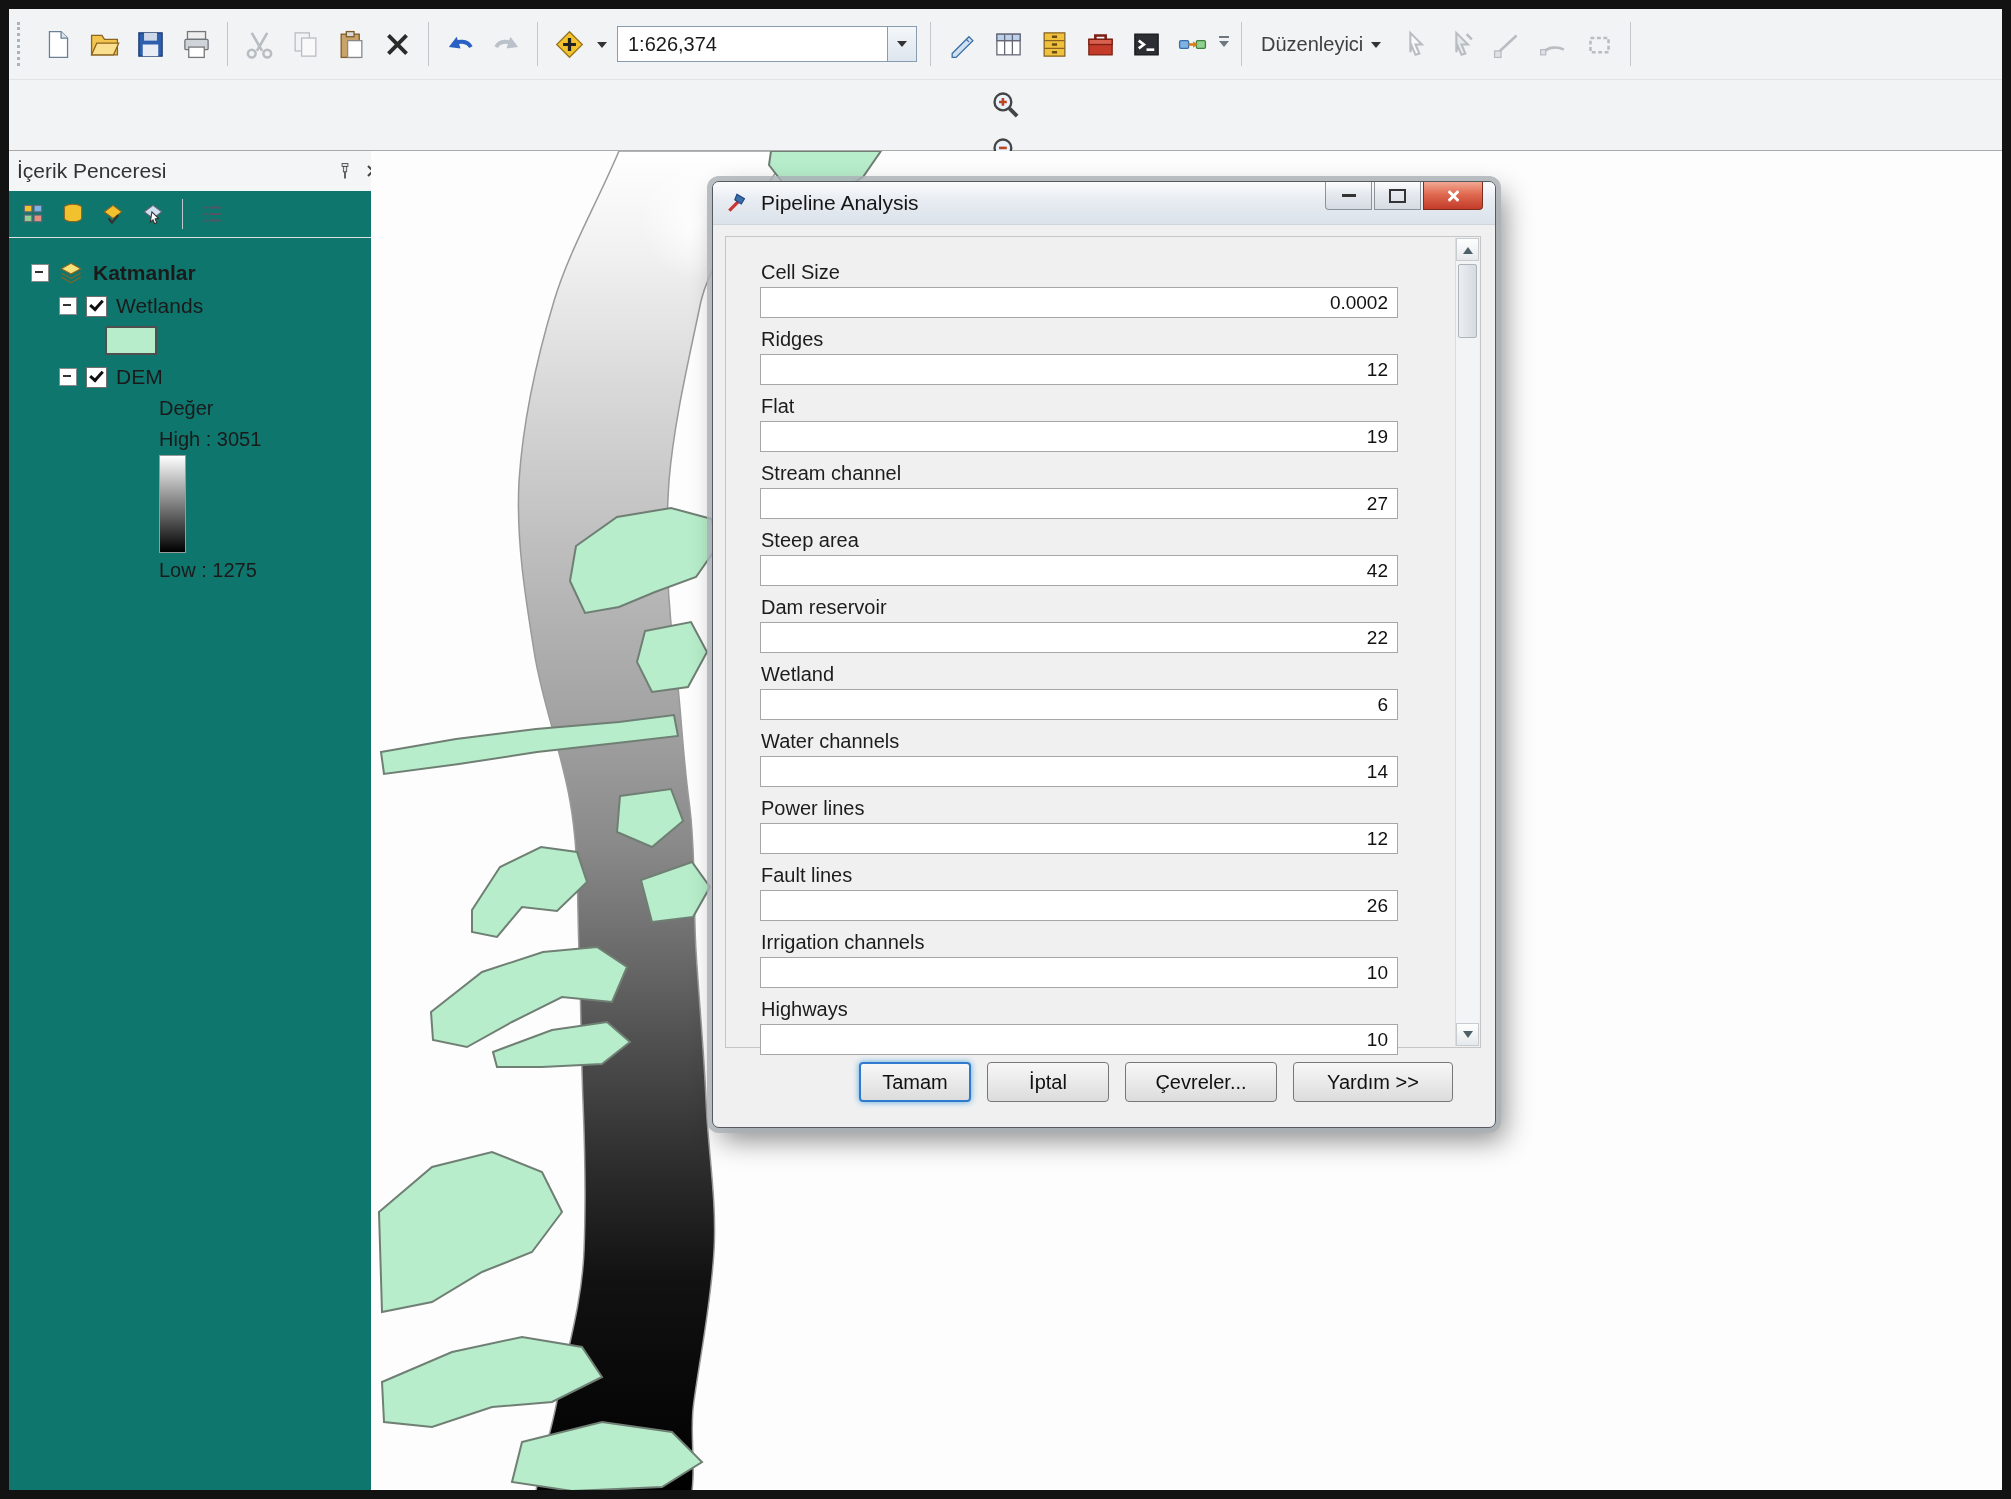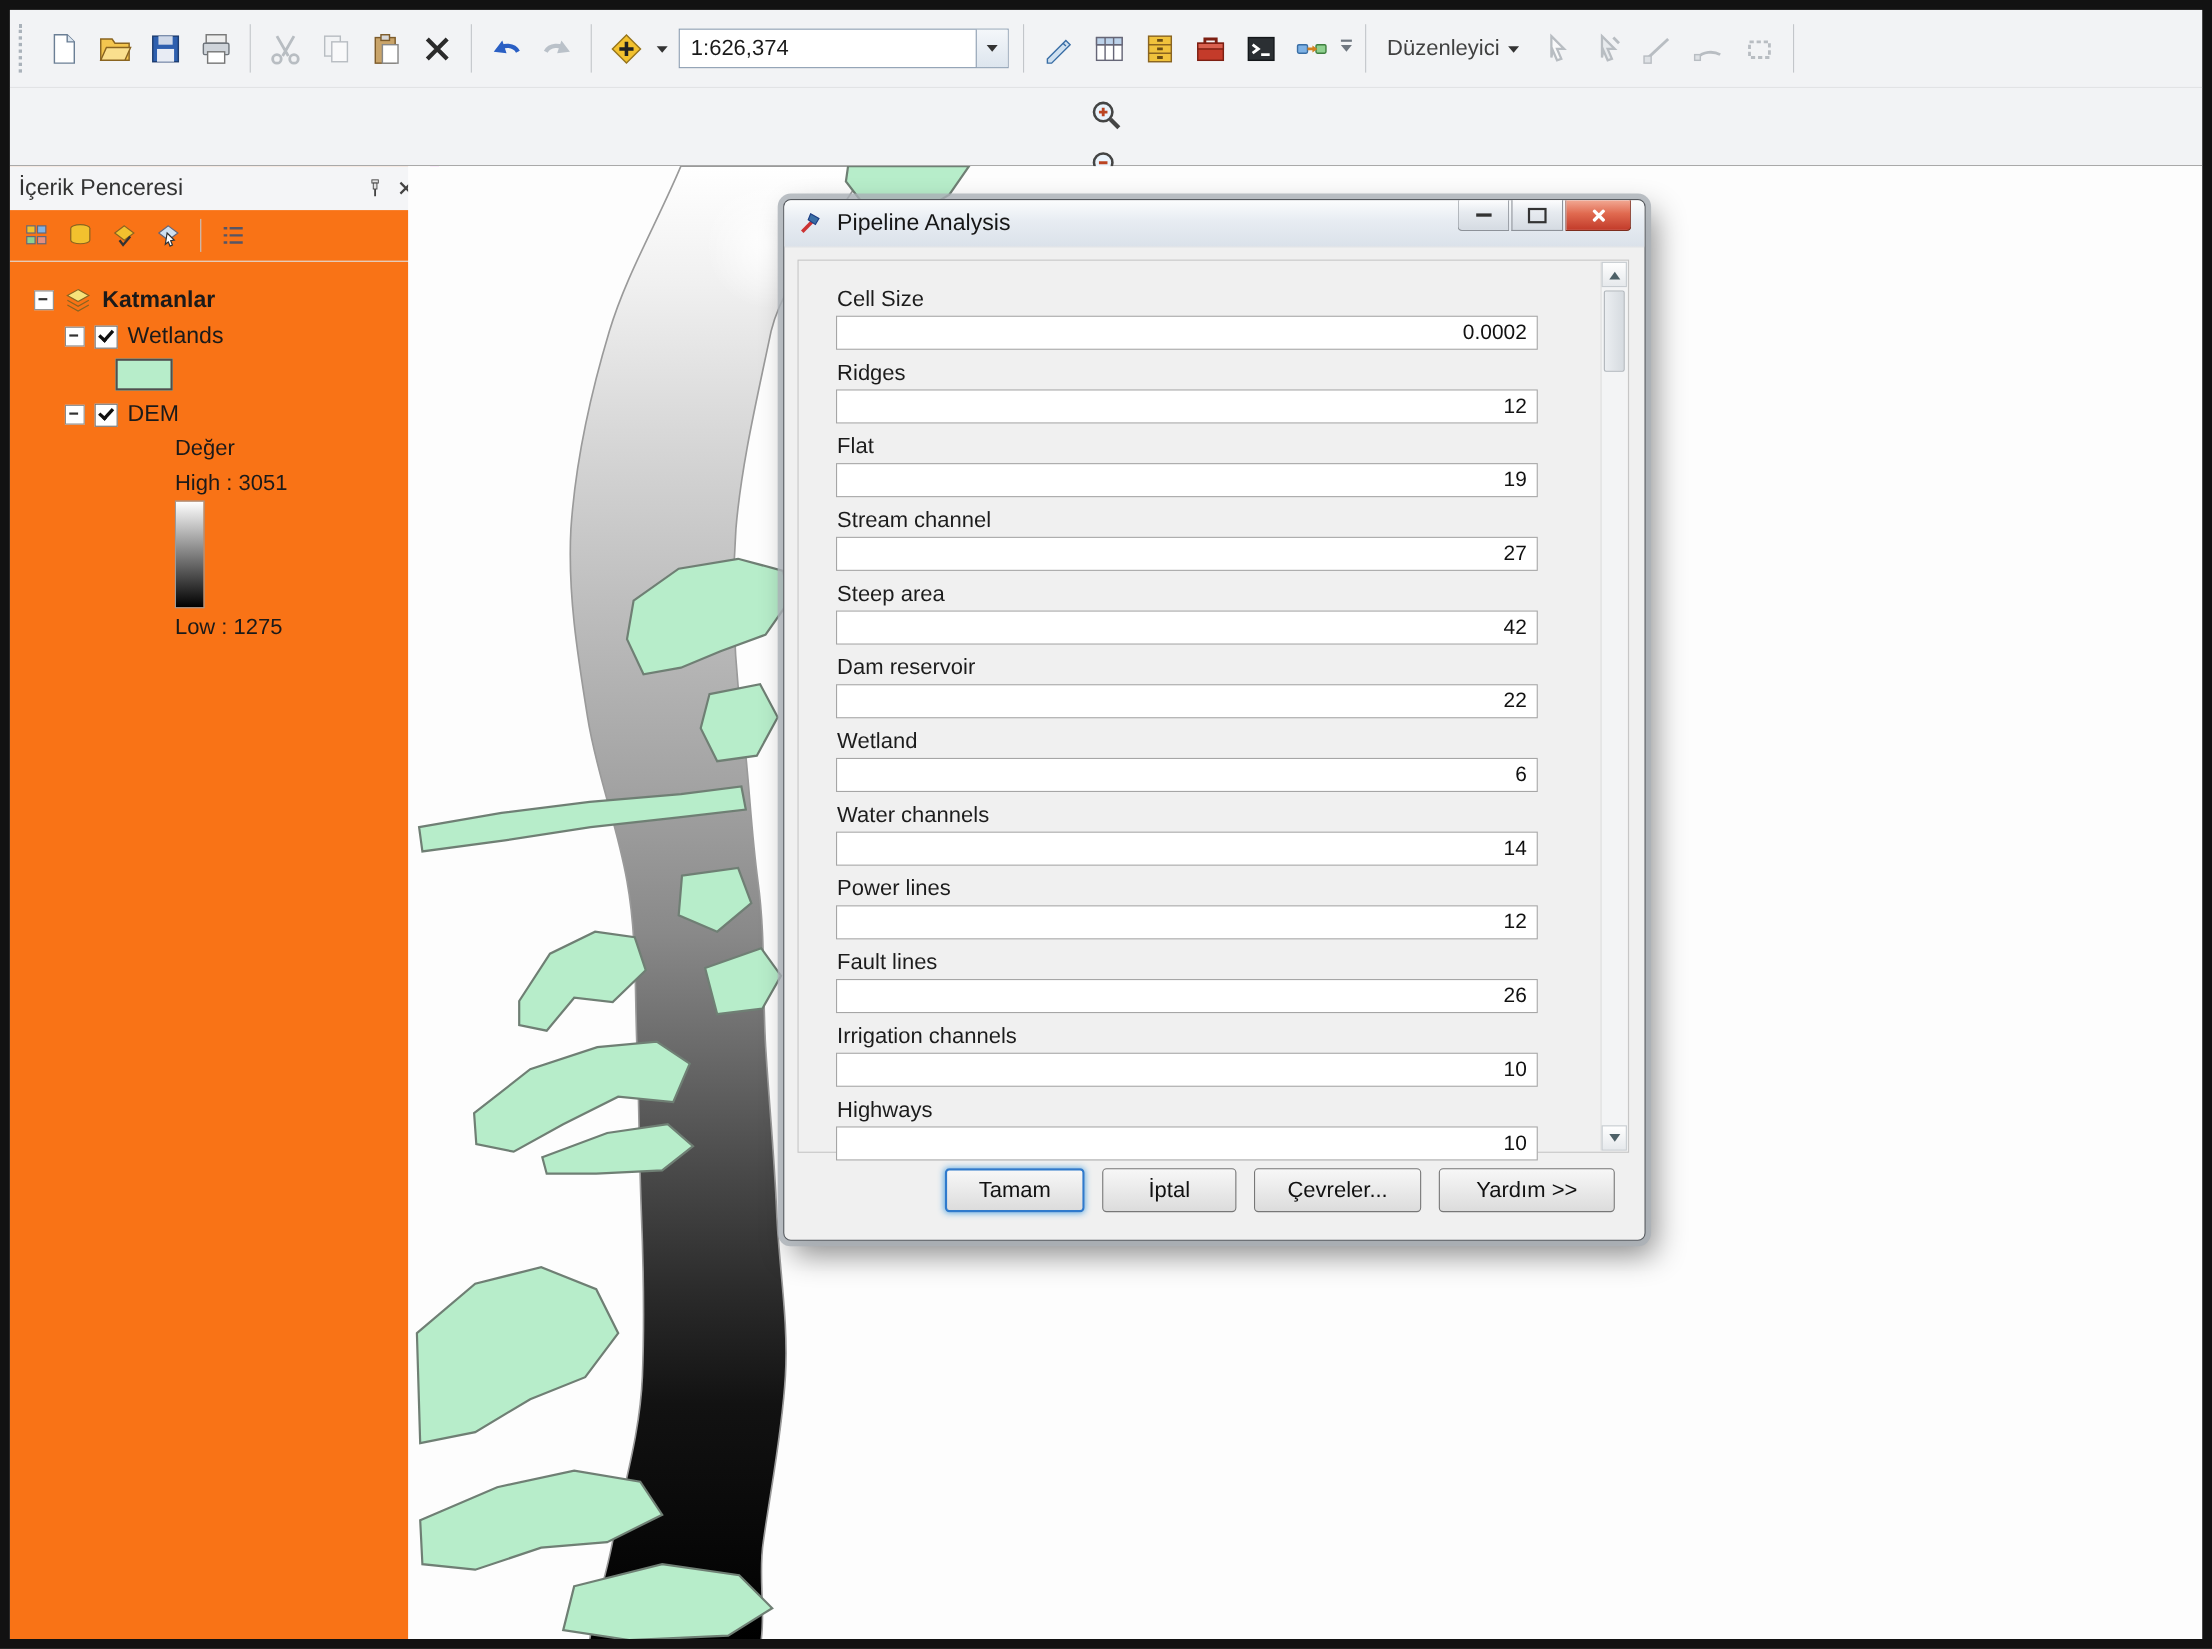--- a/index.html
+++ b/index.html
@@ -22,21 +22,21 @@
   .combo-btn{width:28px;background:linear-gradient(#f4f7fa,#dde5ee);border-left:1px solid #8a9cb0;display:flex;align-items:center;justify-content:center;}
   .combo-btn .caret{margin-top:5px;}
   .editor-menu{display:flex;align-items:center;gap:8px;padding:0 10px;height:44px;font-size:20px;color:#404040;}
   .overflowbtn{width:16px;height:44px;display:flex;flex-direction:column;align-items:center;justify-content:center;gap:3px;}
   .overflowbtn i{width:10px;height:2px;background:#6f7780;}
   .overflowbtn .caret{border-top-color:#6f7780;margin:0;}
   .xyicon{display:flex;flex-direction:column;align-items:center;justify-content:center;font-weight:bold;font-size:13px;color:#123a6b;line-height:1;}
   .xyicon svg{width:18px;height:14px;}
 
   
-  .toc{position:absolute;left:0;top:142px;width:390px;bottom:0;background:#f97316;border-right:8px solid #d946ef;box-sizing:border-box;}
+  .toc{position:absolute;left:0;top:142px;width:390px;bottom:0;background:#0f766e;border-right:4px solid #d946ef;box-sizing:border-box;}
   .toc-header{height:40px;display:flex;align-items:center;padding:0 8px;font-size:21px;color:#333;background:#f4f5f7;}
   .toc-title{flex:1;}
   .toc-hbtn{width:28px;height:28px;display:flex;align-items:center;justify-content:center;}
   .toc-hbtn svg{width:20px;height:20px;}
   .toc-tools{height:46px;display:flex;align-items:center;gap:4px;padding:0 6px;border-bottom:1px solid #e0e0e0;}
   .toc-tools .tbi{width:36px;height:36px;}
   .toc-tools .tbi svg{width:26px;height:26px;}
   .toc-tools .sep{height:30px;}
   .tree{padding:14px 0 0 0;font-size:21px;}
   .trow{display:flex;align-items:center;gap:9px;margin:8px 0;}
@@ -82,21 +82,21 @@
   .sb{position:absolute;top:1px;right:1px;bottom:1px;width:23px;background:#f3f4f5;border-left:1px solid #dcdcdc;}
   .sb-btn{position:absolute;left:0;right:0;height:23px;background:linear-gradient(#fefefe,#e6e9ec);border:1px solid #c7ccd1;box-sizing:border-box;display:flex;align-items:center;justify-content:center;}
   .sb-btn.up{top:0;}
   .sb-btn.down{bottom:0;}
   .tri-up{width:0;height:0;border:5px solid transparent;border-bottom:7px solid #4d6067;margin-top:-4px;}
   .tri-down{width:0;height:0;border:5px solid transparent;border-top:7px solid #4d6067;margin-bottom:-4px;}
   .sb-thumb{position:absolute;left:2px;right:2px;top:26px;height:72px;background:linear-gradient(90deg,#ebeef1,#d6dbe0);border:1px solid #aeb4ba;border-radius:2px;}
 
   .dlg-buttons{position:absolute;left:146px;top:880px;display:flex;gap:16px;}
   .btn{height:40px;display:flex;align-items:center;justify-content:center;font-size:20px;color:#111;background:linear-gradient(#f7f7f7,#ebebeb 45%,#dcdcdc);border:1px solid #777;border-radius:4px;box-sizing:border-box;}
-  .btn.w1{width:127px;} .btn.w2{width:122px;} .btn.w3{width:152px;} .btn.w4{width:160px;}
+  .btn.w1{width:112px;} .btn.w2{width:122px;} .btn.w3{width:152px;} .btn.w4{width:160px;}
   .btn.primary{border:2px solid #2f7acc;box-shadow:0 0 6px rgba(70,160,225,.9);}
 </style>
 </head>
 <body>
 
 <div class="page">
 
   <div class="toolbars">
     <div class="tb-row">
       <span class="grip"></span>

